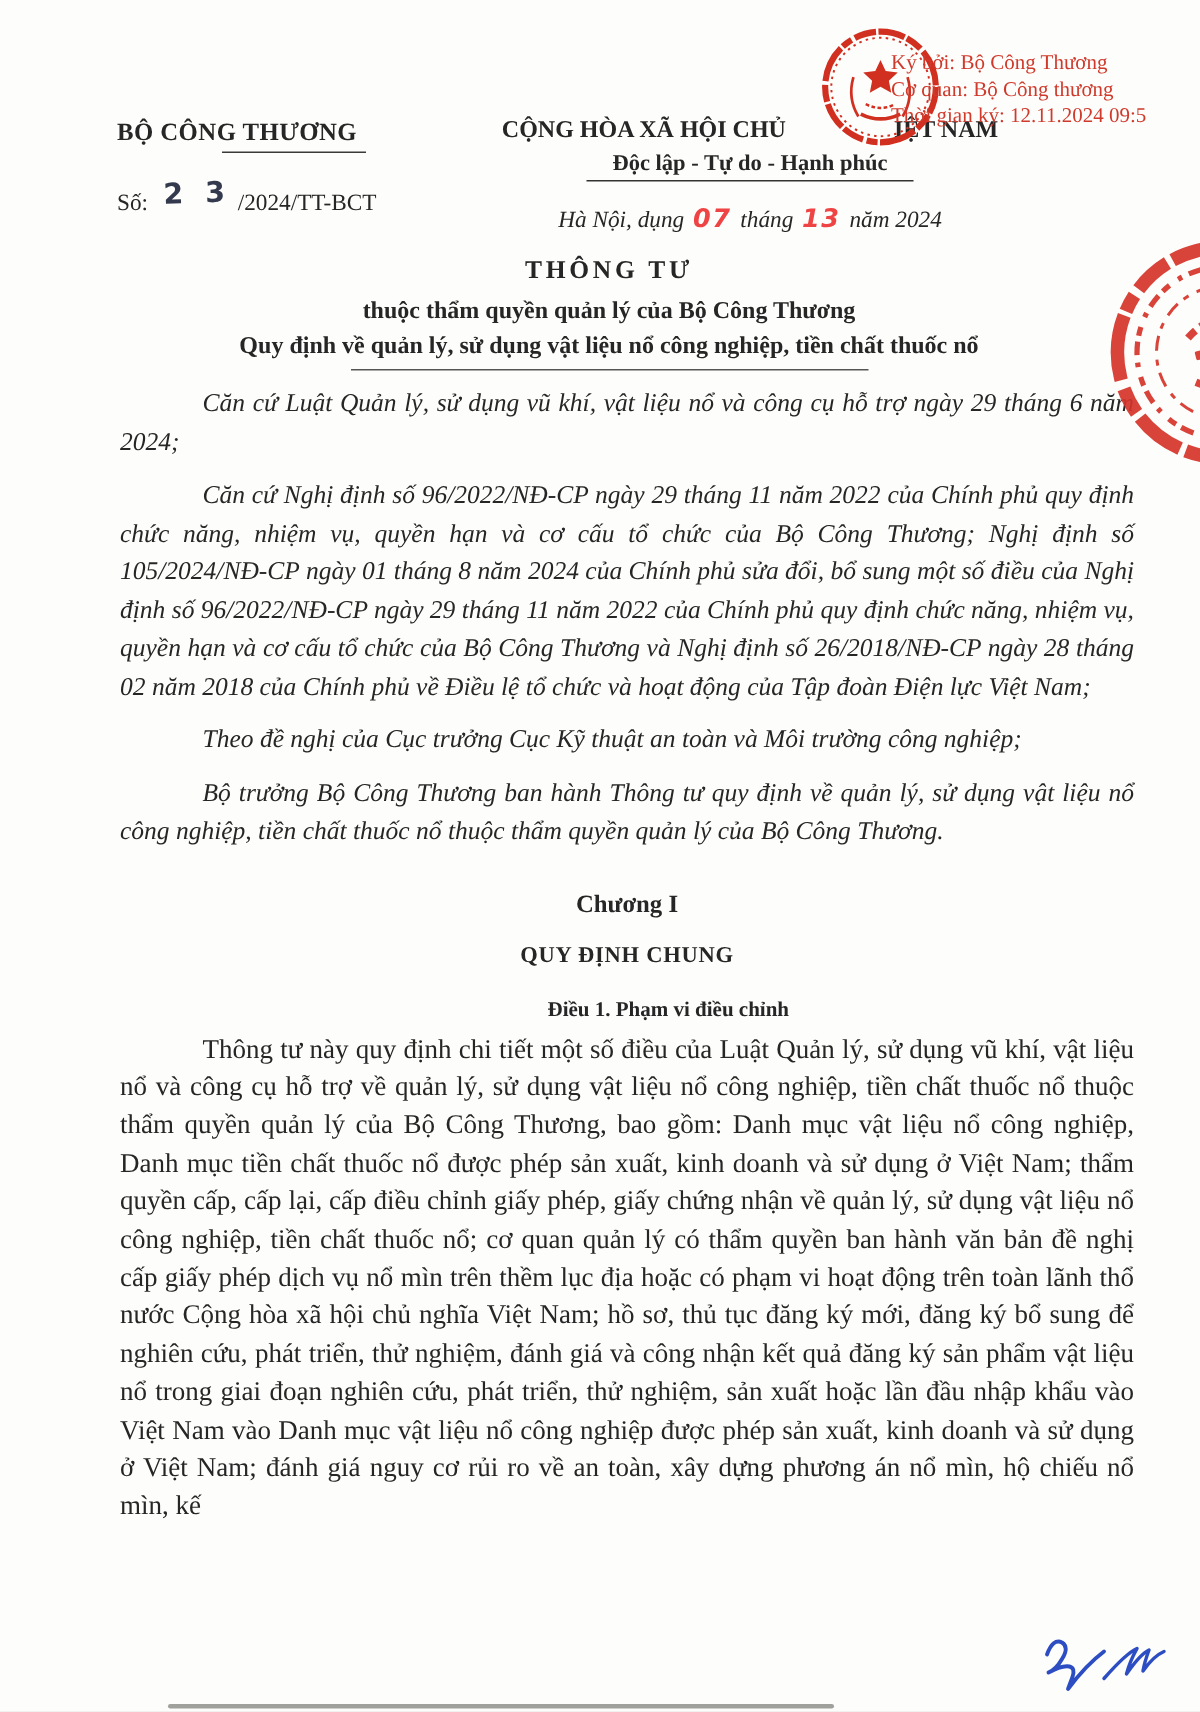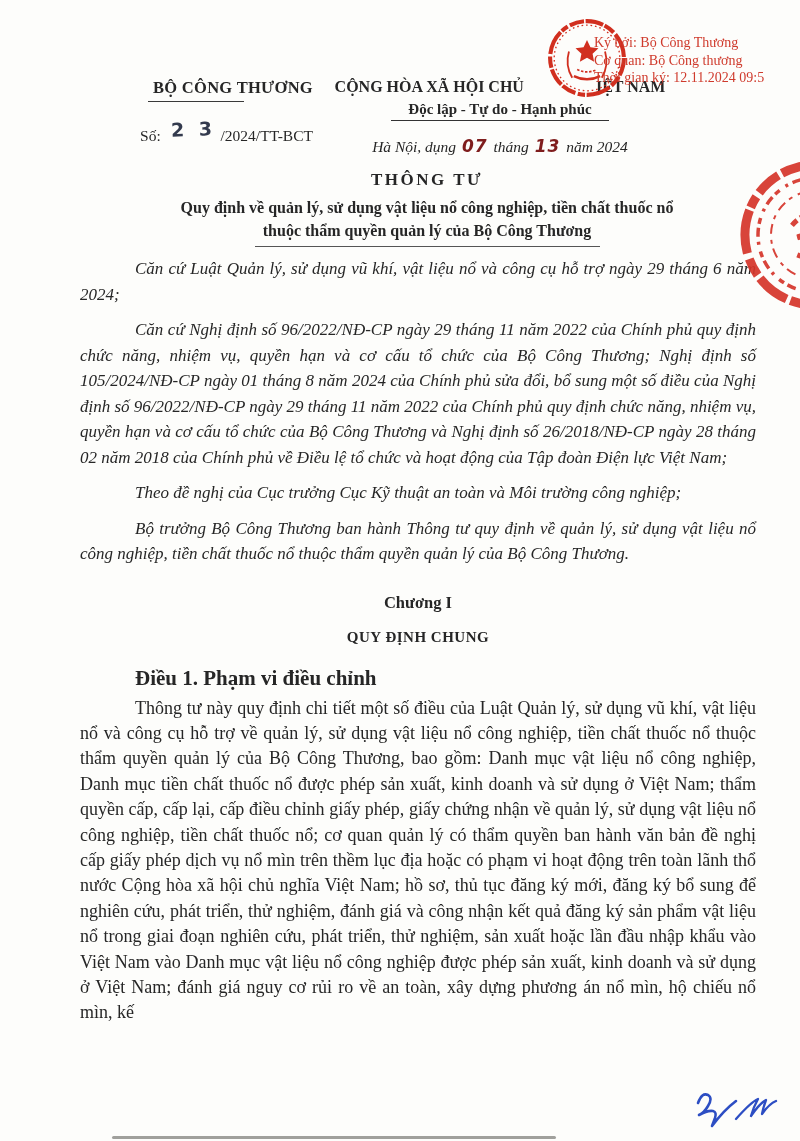--- a/index.html
+++ b/index.html
@@ -8,53 +8,53 @@
     background:#fdfdfb;overflow:hidden;
     font-family:"Liberation Serif",serif;color:#262626;
   }
   
   .sig-stamp{
     position:absolute;left:594px;top:34px;width:260px;z-index:5;
     color:#cf3a2c;font-size:14px;line-height:17.5px;white-space:nowrap;
   }
   .emblem{position:absolute;left:546px;top:16px;width:82px;height:84px;z-index:4;}
   
-  .header-left{position:absolute;left:78px;top:78px;width:235px;text-align:right;z-index:2;}
+  .header-left{position:absolute;left:78px;top:78px;width:235px;text-align:left;z-index:2;}
   .ministry{font-weight:bold;font-size:16.5px;letter-spacing:.3px;}
   .ministry-underline{width:96px;border-top:1.5px solid #3a3a3a;margin:3px auto 0;}
   .doc-number{margin-top:21px;font-size:15.5px;white-space:nowrap;}
   .hand-dark{
     display:inline-block;font-family:"DejaVu Sans",sans-serif;font-weight:bold;
     font-size:19px;color:#333a4d;letter-spacing:4px;position:relative;top:-5px;
     transform:rotate(-2deg);margin:0 1px 0 6px;
   }
   .header-right{position:absolute;left:318px;top:78px;width:364px;text-align:center;z-index:2;}
   .national-line{font-weight:bold;font-size:16px;white-space:nowrap;}
   .national-gap{display:inline-block;width:72px;}
   .motto{font-weight:bold;font-size:15px;margin-top:5px;}
   .motto-underline{width:218px;border-top:1.5px solid #333;margin:2px auto 0;}
   .date-line{font-style:italic;font-size:15.5px;margin-top:15px;white-space:nowrap;}
   .hand-blue{
-    font-family:"DejaVu Sans",sans-serif;color:#7f1d1d;font-weight:bold;
+    font-family:"DejaVu Sans",sans-serif;color:#ef4444;font-weight:bold;
     font-style:italic;font-size:17px;letter-spacing:1px;margin:0 2px;
   }
   
-  .title-block{position:absolute;left:89px;top:170px;width:676px;text-align:center;z-index:2;}
+  .title-block{position:absolute;left:68px;top:170px;width:676px;text-align:center;z-index:2;}
   .doc-type{font-weight:bold;font-size:17px;letter-spacing:2.5px;}
   .doc-subject{font-weight:bold;font-size:16px;line-height:23px;margin-top:6px;}
   .title-underline{width:345px;border-top:1.3px solid #555;margin:4px auto 0;}
   
   .doc-body{position:absolute;left:80px;top:256px;width:676px;z-index:1;}
   p.recital{
     font-style:italic;text-align:justify;text-indent:55px;
     font-size:17px;line-height:25.5px;margin:0 0 10px 0;
   }
   .chapter-label{text-align:center;font-weight:bold;font-size:16.5px;margin:26px 0 7px;}
   .chapter-name{text-align:center;font-weight:bold;font-size:15px;letter-spacing:.5px;margin:16px 0 20px;}
-  .article-heading{font-weight:bold;font-size:21px;margin:0 0 5px;text-indent:55px;}
+  .article-heading{font-weight:bold;font-size:14px;margin:0 0 5px;text-indent:55px;text-align:center;}
   .article-body{text-align:justify;text-indent:55px;font-size:18px;line-height:25.4px;margin:0;}
   
   .big-seal{position:absolute;left:737px;top:150px;width:160px;height:178px;z-index:6;opacity:.92;}
   .signature-scribble{position:absolute;left:682px;top:1083px;width:110px;height:55px;z-index:6;}
   .page-bottom-edge{
     position:absolute;left:112px;top:1136px;width:444px;height:2.5px;
     background:#6f6f68;opacity:.65;z-index:1;border-radius:2px;
   }
 </style>
 </head>
@@ -103,22 +103,22 @@
       <span class="hand-blue">07</span>
       <span>tháng</span>
       <span class="hand-blue">13</span>
       <span>năm 2024</span>
     </div>
   </div>
 
   <div class="title-block">
     <div class="doc-type">THÔNG TƯ</div>
     <div class="doc-subject">
+      <div>thuộc thẩm quyền quản lý của Bộ Công Thương</div>
       <div>Quy định về quản lý, sử dụng vật liệu nổ công nghiệp, tiền chất thuốc nổ</div>
-      <div>thuộc thẩm quyền quản lý của Bộ Công Thương</div>
     </div>
     <div class="title-underline"></div>
   </div>
 
   <div class="doc-body">
     <p class="recital">Căn cứ Luật Quản lý, sử dụng vũ khí, vật liệu nổ và công cụ hỗ trợ ngày 29 tháng 6 năm 2024;</p>
     <p class="recital">Căn cứ Nghị định số 96/2022/NĐ-CP ngày 29 tháng 11 năm 2022 của Chính phủ quy định chức năng, nhiệm vụ, quyền hạn và cơ cấu tổ chức của Bộ Công Thương; Nghị định số 105/2024/NĐ-CP ngày 01 tháng 8 năm 2024 của Chính phủ sửa đổi, bổ sung một số điều của Nghị định số 96/2022/NĐ-CP ngày 29 tháng 11 năm 2022 của Chính phủ quy định chức năng, nhiệm vụ, quyền hạn và cơ cấu tổ chức của Bộ Công Thương và Nghị định số 26/2018/NĐ-CP ngày 28 tháng 02 năm 2018 của Chính phủ về Điều lệ tổ chức và hoạt động của Tập đoàn Điện lực Việt Nam;</p>
     <p class="recital">Theo đề nghị của Cục trưởng Cục Kỹ thuật an toàn và Môi trường công nghiệp;</p>
     <p class="recital">Bộ trưởng Bộ Công Thương ban hành Thông tư quy định về quản lý, sử dụng vật liệu nổ công nghiệp, tiền chất thuốc nổ thuộc thẩm quyền quản lý của Bộ Công Thương.</p>
 

